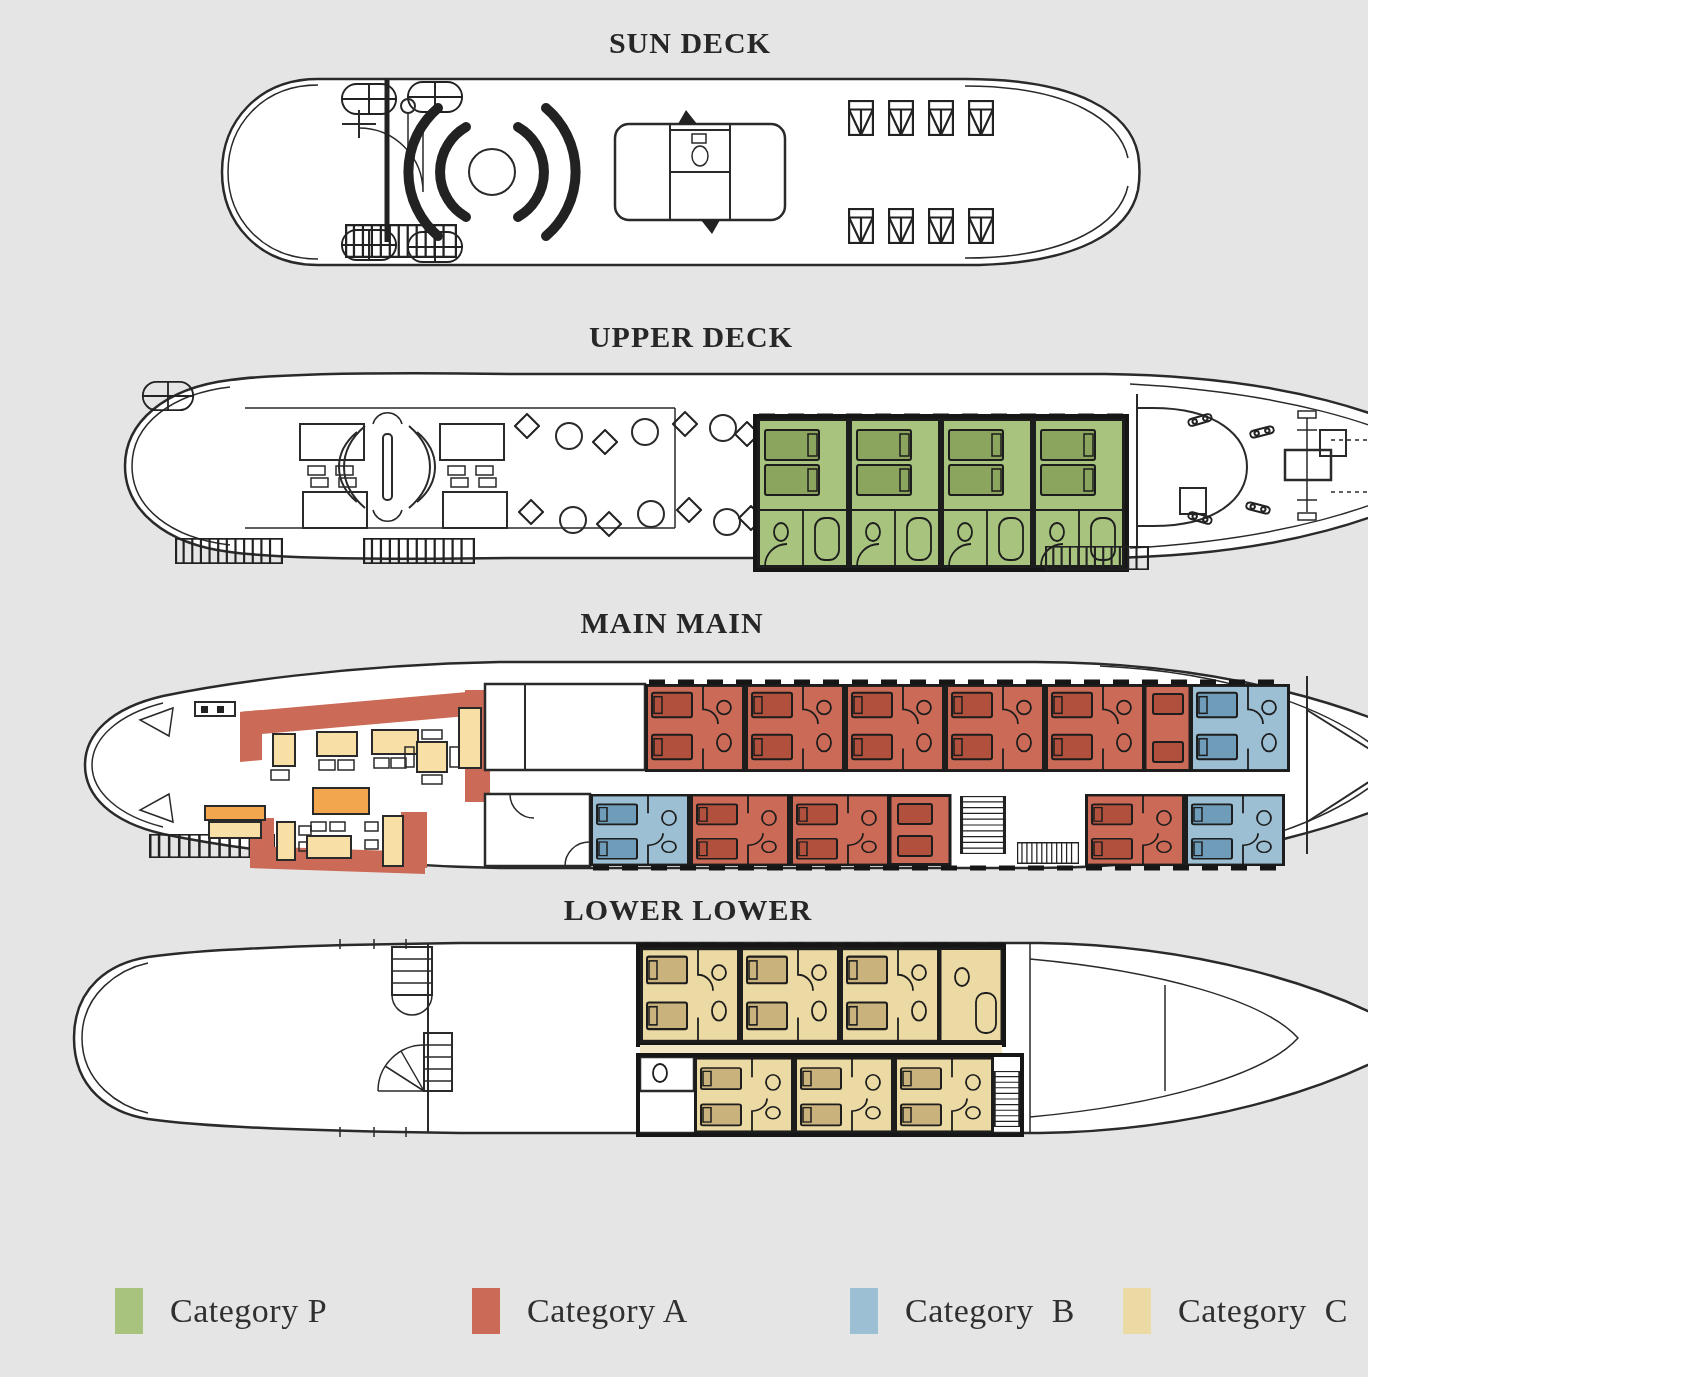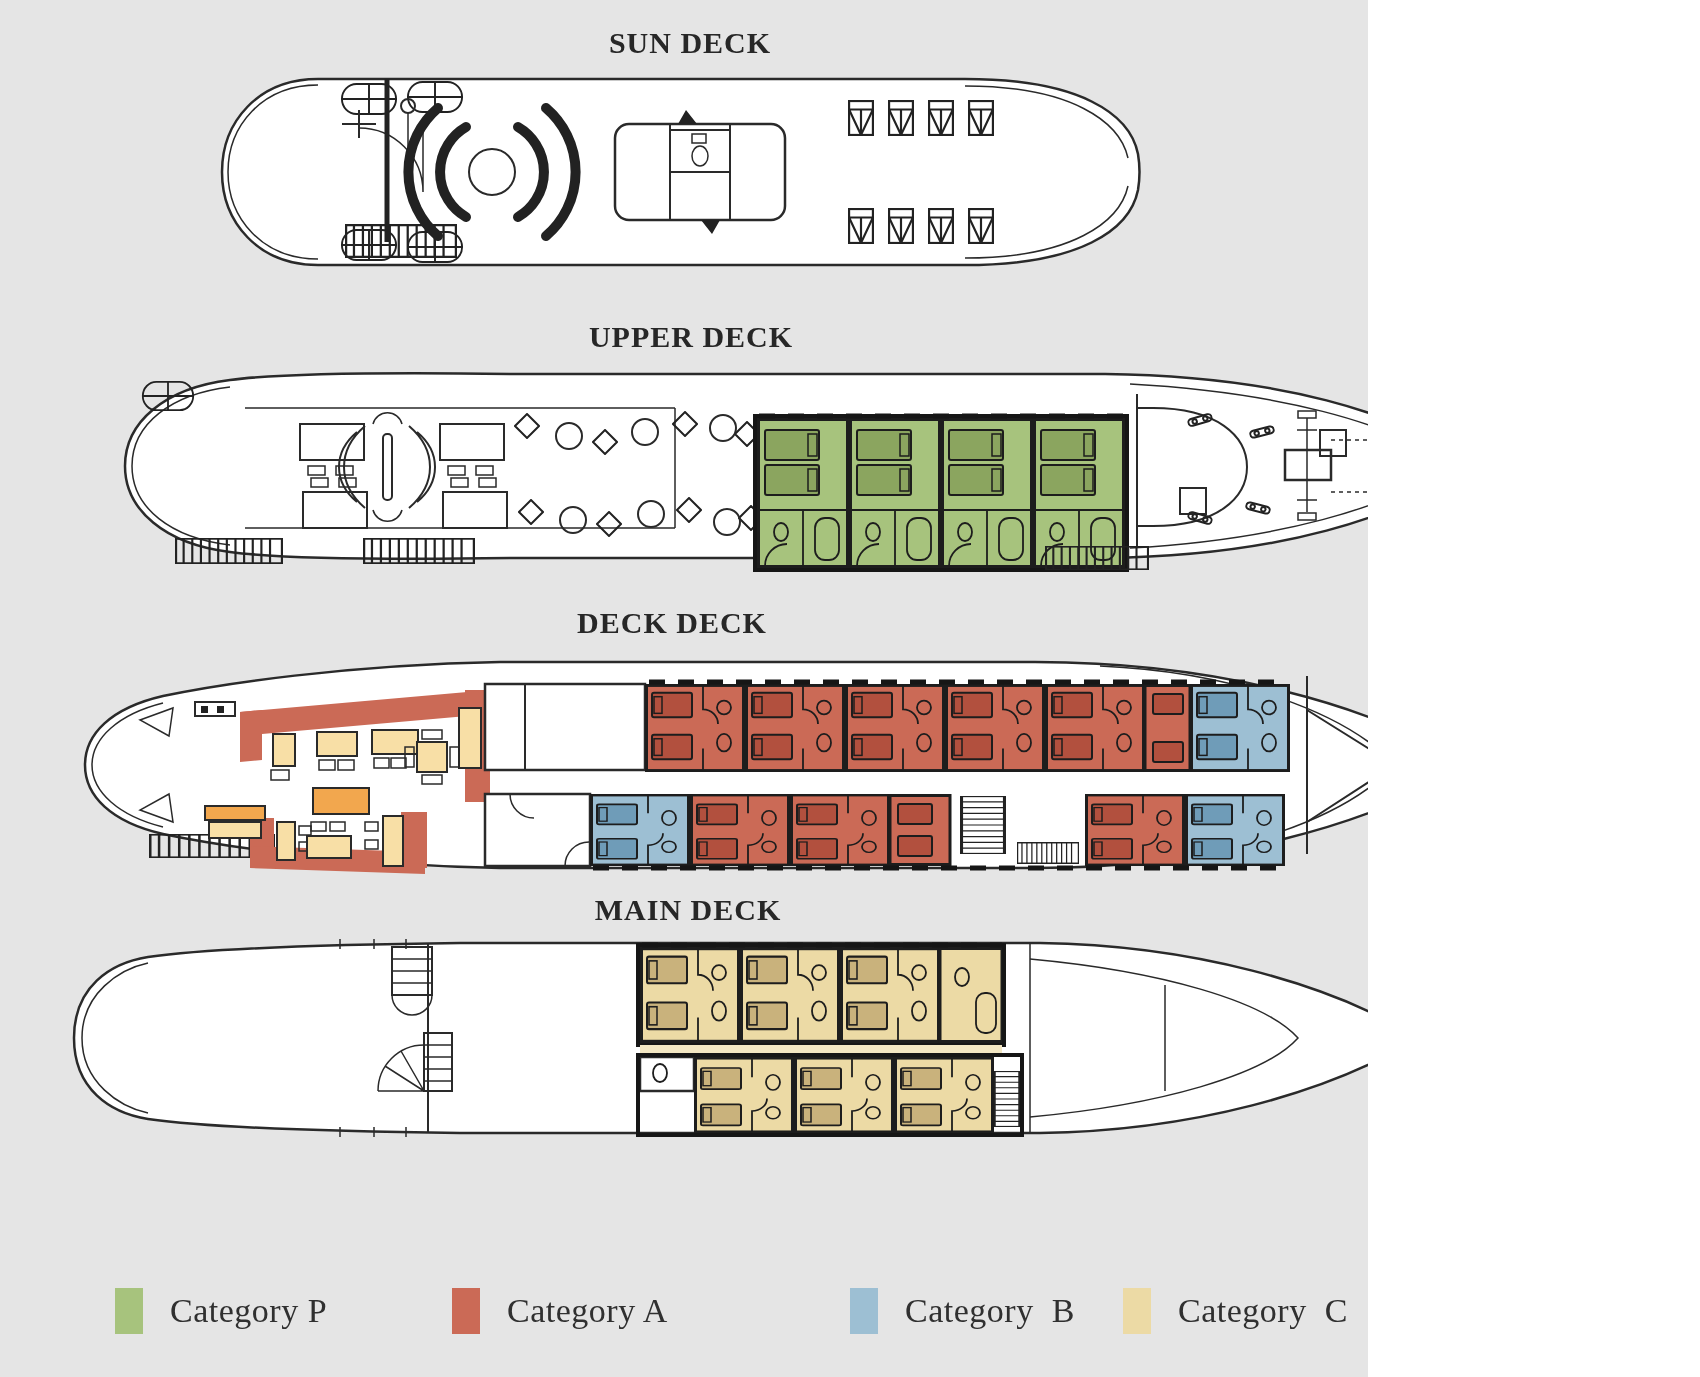--- a/index.html
+++ b/index.html
@@ -219,21 +219,21 @@
       <rect class="ln ln15" x="1203" y="153" width="18" height="7"></rect>
       <rect class="ln" x="1085" y="128" width="26" height="26"></rect>
       <rect class="ln" x="1225" y="70" width="26" height="26"></rect>
       <use href="#cleat" x="1092" y="54" width="26" height="12" transform="rotate(-16 1105 60)"></use>
       <use href="#cleat" x="1154" y="66" width="26" height="12" transform="rotate(-14 1167 72)"></use>
       <use href="#cleat" x="1092" y="152" width="26" height="12" transform="rotate(16 1105 158)"></use>
       <use href="#cleat" x="1150" y="142" width="26" height="12" transform="rotate(14 1163 148)"></use>
     </g>
   </svg>
 
-  <h2 class="deck-title" style="left:672px;top:606px">DECK DECK</h2>
+  <h2 class="deck-title" style="left:672px;top:606px">MAIN MAIN</h2>
   <svg class="plan" style="left:45px;top:650px" width="1425" height="230" viewBox="0 0 1425 230">
     <g>
       <path class="hull" d="M455,12 H990 C1170,12 1330,55 1420,115 C1330,175 1170,218 990,218 H455 C300,215 175,196 118,184 C66,172 40,146 40,115 C40,84 66,58 118,46 C175,34 300,15 455,12 Z"></path>
       <path class="ln ln15" d="M118,53 C74,64 47,88 47,115 C47,142 74,166 118,177"></path>
       <path class="ln ln15" d="M1055,16 C1190,22 1300,62 1350,115 C1300,168 1190,208 1055,214"></path>
       <path class="ln" d="M1262,26 V204 M1262,60 L1350,115 L1262,172"></path>
     </g>
     <g>
       <rect class="ln" x="150" y="52" width="40" height="14"></rect>
       <rect x="156" y="56" width="7" height="7" fill="#222"></rect>
@@ -301,21 +301,21 @@
       <rect x="853" y="186" width="34" height="20" rx="2" fill="var(--cat-a-d)" stroke="#1d1d1d" stroke-width="2"></rect>
       <use href="#stairsv" x="915" y="146" width="46" height="58"></use>
       <use href="#stairs" x="972" y="192" width="62" height="22"></use>
       <use href="#cab" class="va" x="1040" y="144" width="100" height="72" transform="matrix(1,0,0,-1,0,360)"></use>
       <use href="#cab" class="vb" x="1140" y="144" width="100" height="72" transform="matrix(1,0,0,-1,0,360)"></use>
     </g>
     <path class="win" d="M604,32 H1240"></path>
     <path class="win" d="M548,218 H1236"></path>
   </svg>
 
-  <h2 class="deck-title" style="left:688px;top:893px">MAIN DECK</h2>
+  <h2 class="deck-title" style="left:688px;top:893px">LOWER LOWER</h2>
   <svg class="plan" style="left:40px;top:933px" width="1380" height="212" viewBox="0 0 1380 212">
     <g>
       <path class="hull" d="M420,10 H1000 C1150,12 1290,50 1378,105 C1290,160 1150,198 1000,200 H420 C250,198 150,192 108,186 C70,180 34,156 34,105 C34,54 70,30 108,24 C150,18 250,12 420,10 Z"></path>
       <path class="ln ln15" d="M108,30 C80,36 42,60 42,105 C42,150 80,174 108,180"></path>
       <path class="ln ln15" d="M990,26 C1120,38 1225,68 1258,105 C1225,142 1120,172 990,184"></path>
       <path class="ln ln15" d="M990,10 V200 M1125,52 V158"></path>
     </g>
     <g>
       <path class="ln" d="M388,10 V200"></path>
       <rect class="ln" x="352" y="14" width="40" height="48"></rect>
@@ -345,21 +345,21 @@
       <use href="#stairsv" x="954" y="138" width="26" height="56"></use>
       <rect class="blockline" x="598" y="122" width="384" height="80" fill="none"></rect>
     </g>
   </svg>
 
   <div class="legend">
     <div class="legend-item" style="left:115px">
       <span class="swatch sw-p"></span>
       <span class="legend-label">Category P</span>
     </div>
-    <div class="legend-item" style="left:452px">
+    <div class="legend-item" style="left:472px">
       <span class="swatch sw-a"></span>
       <span class="legend-label">Category A</span>
     </div>
     <div class="legend-item" style="left:850px">
       <span class="swatch sw-b"></span>
       <span class="legend-label">Category  B</span>
     </div>
     <div class="legend-item" style="left:1123px">
       <span class="swatch sw-c"></span>
       <span class="legend-label">Category  C</span>

